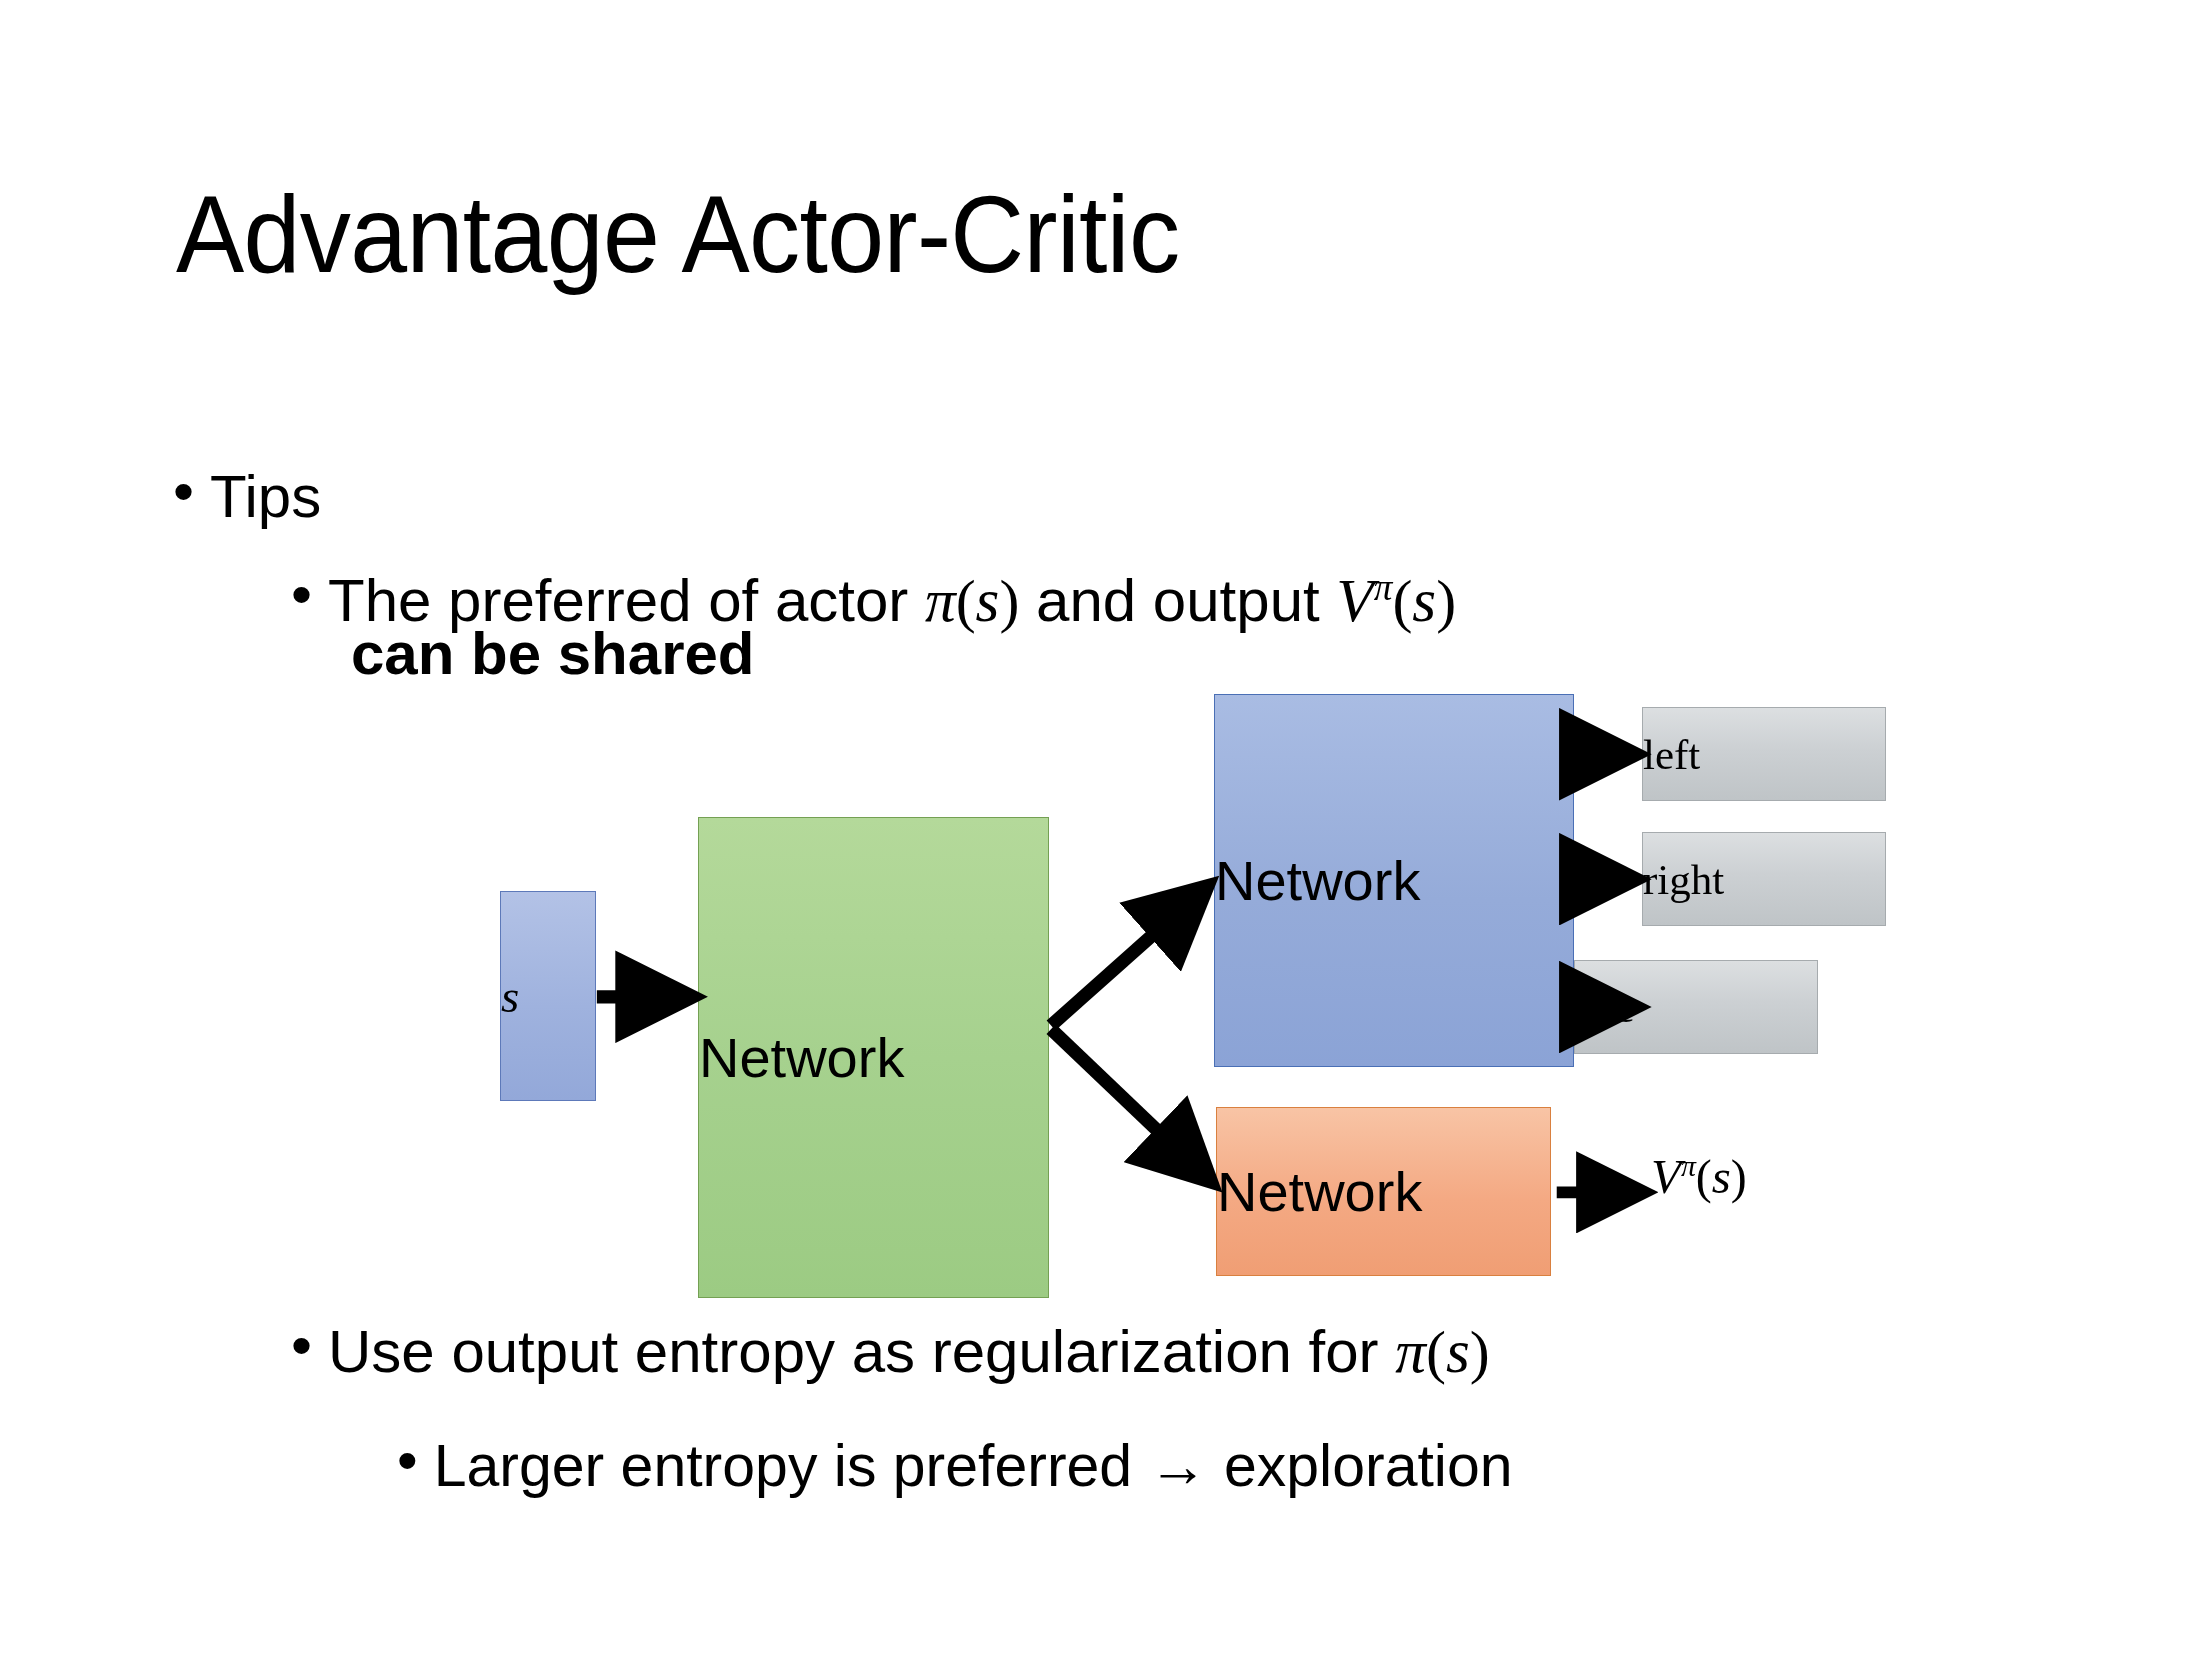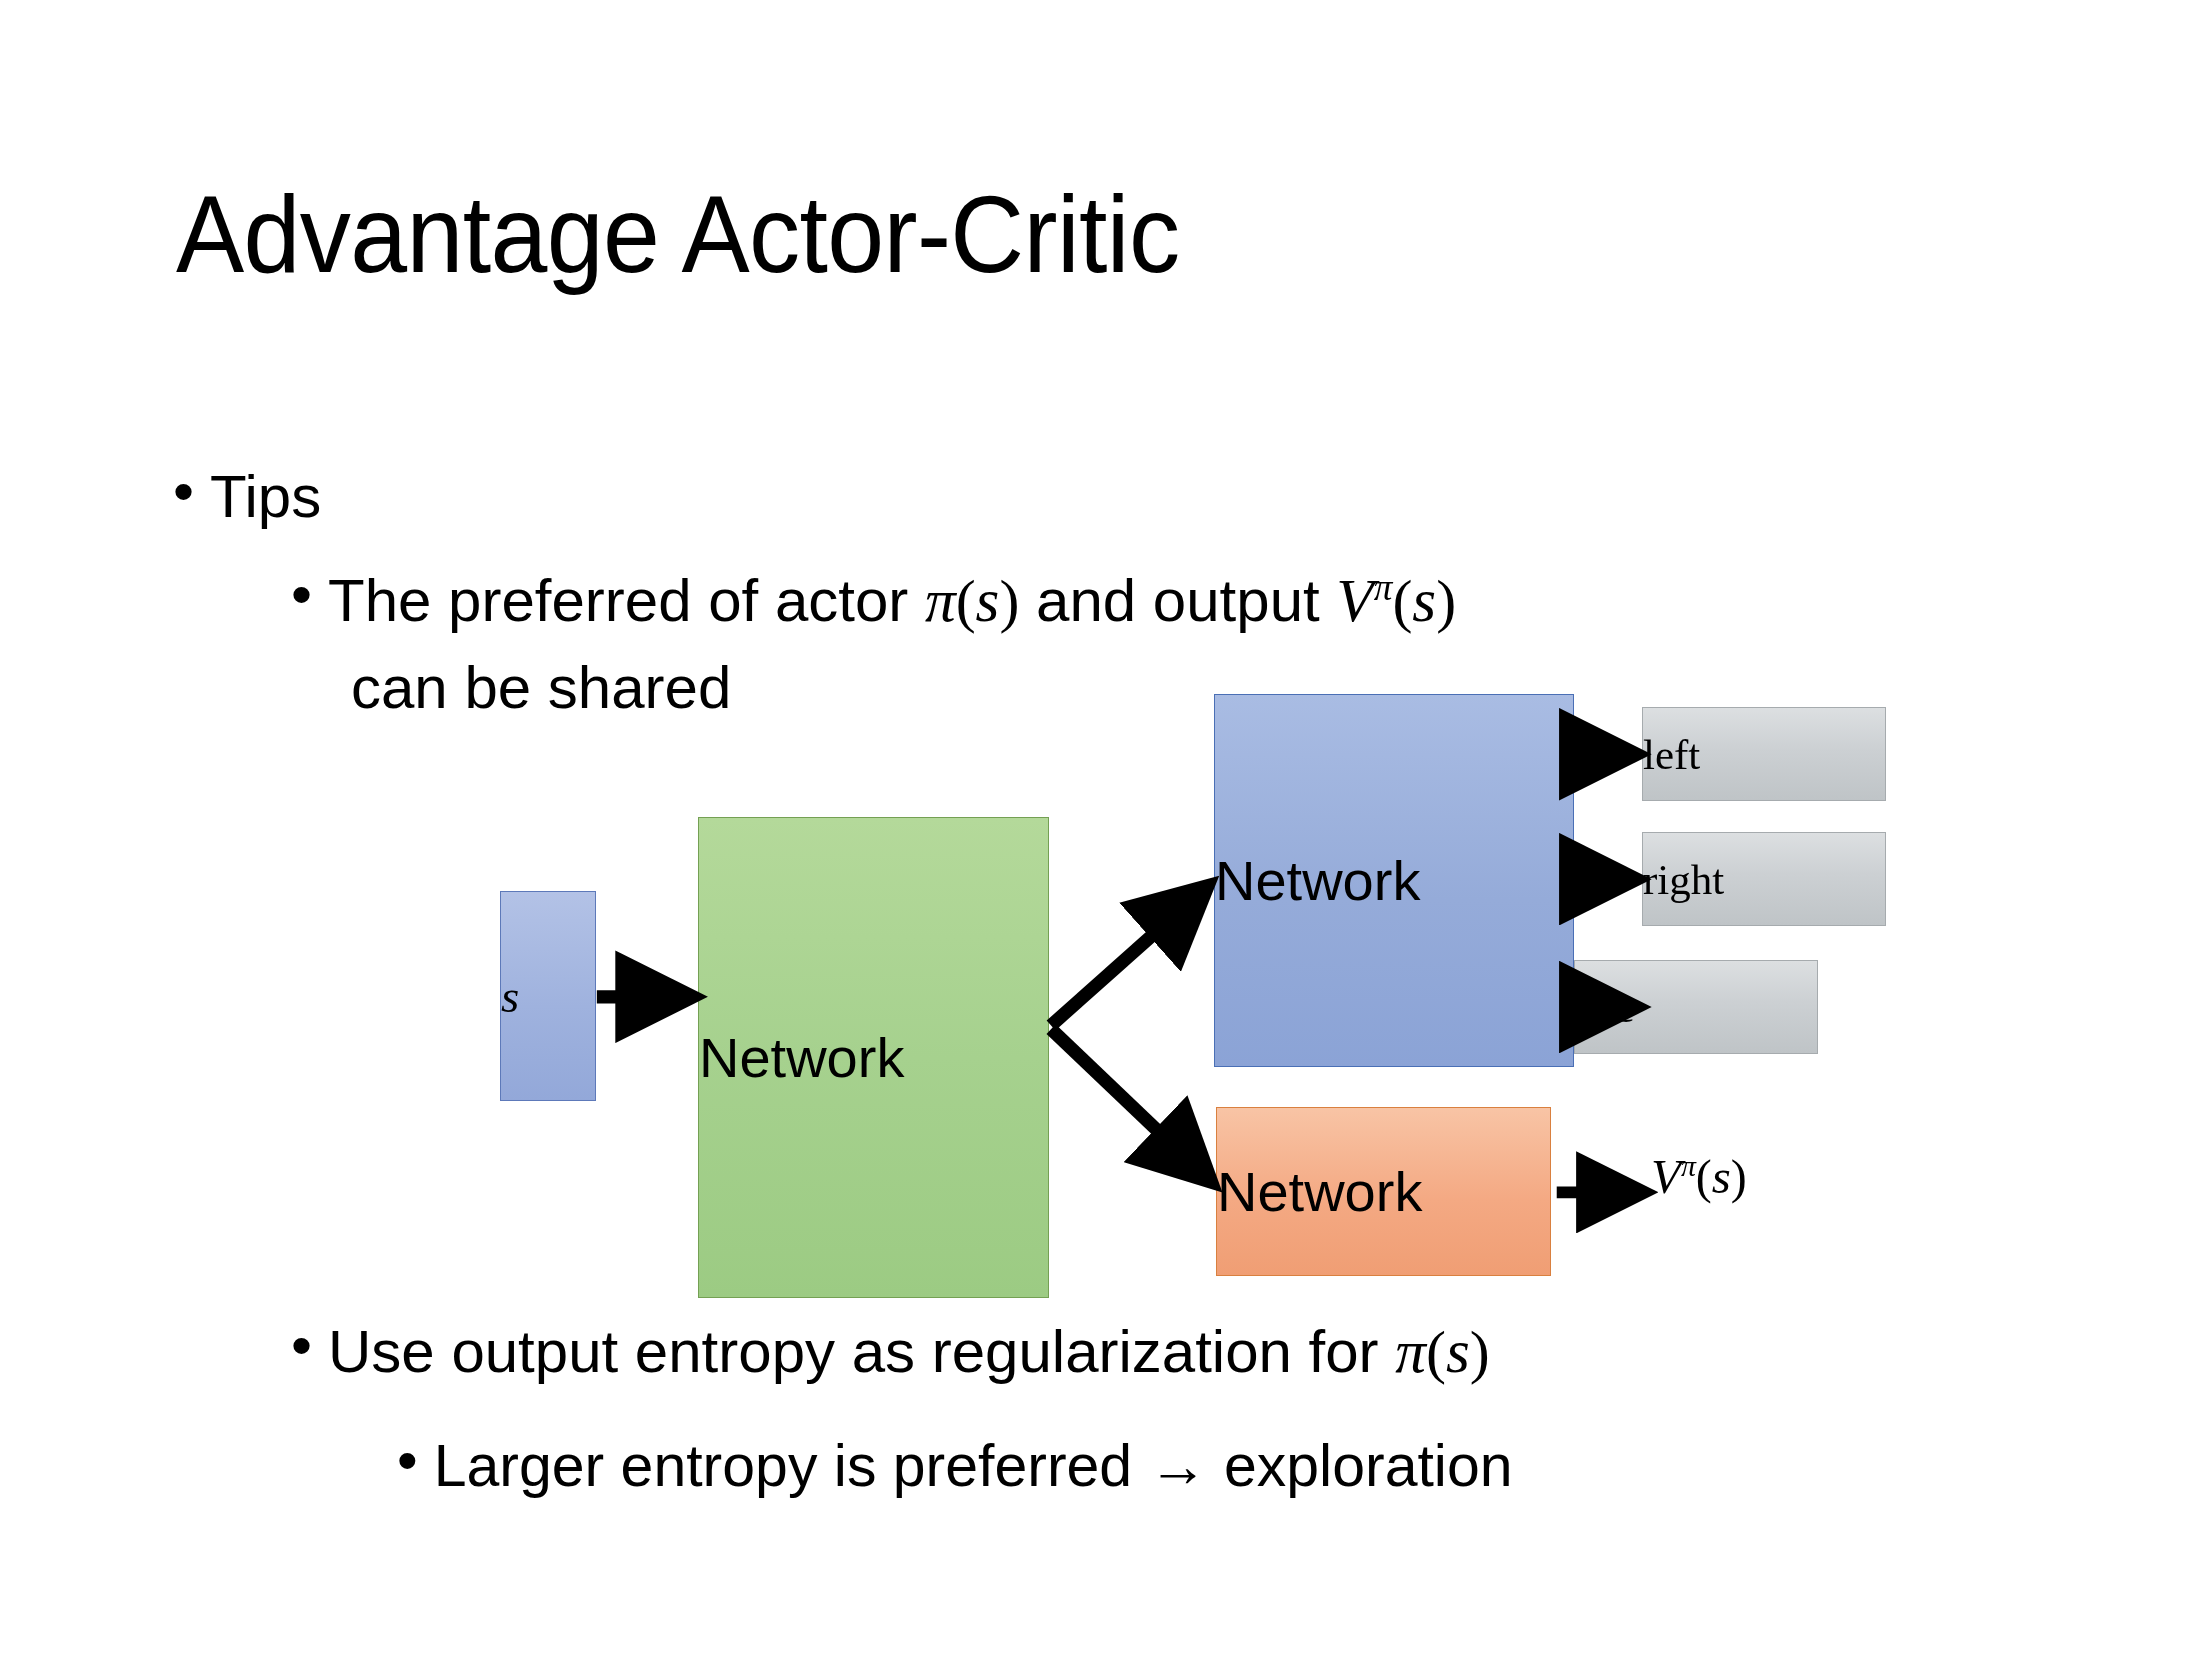--- a/index.html
+++ b/index.html
@@ -43,21 +43,21 @@
     display: inline-block;
     margin-right: 16px;
     line-height: 1;
   }
   .bullet .btext {
     display: inline-block;
   }
 
   .bullet-tips     { left: 173px;  top: 462px;  font-size: 60px; }
   .bullet-params   { left: 291px;  top: 565px;  font-size: 60px; }
-  .params-line2    { position:absolute; left: 351px; top: 653px; font-size: 60px; white-space: nowrap;}
+  .params-line2    { position:absolute; left: 351px; top: 619px; font-size: 60px; white-space: nowrap; font-weight: bold;}
   .bullet-entropy  { left: 291px;  top: 1316px; font-size: 60px; }
   .bullet-larger   { left: 397px;  top: 1432px; font-size: 59px; }
 
   
   .math {
     font-family: "Liberation Serif", serif;
     font-style: italic;
     font-size: 1.02em;
   }
   .sup {

